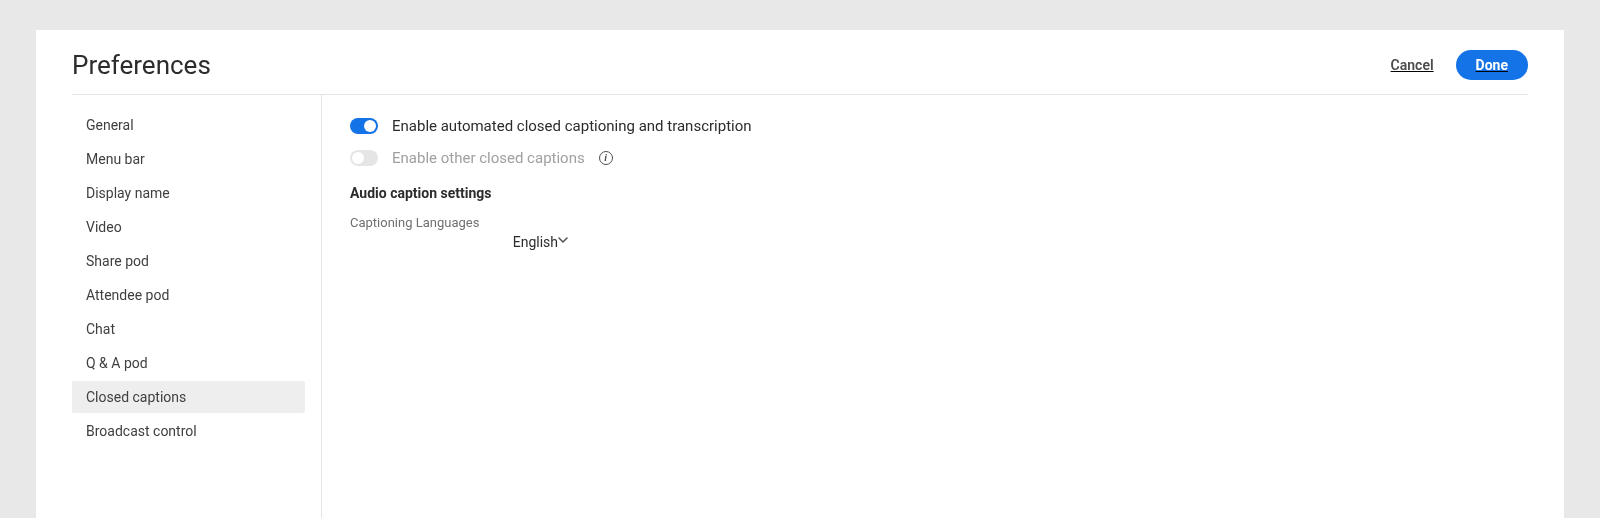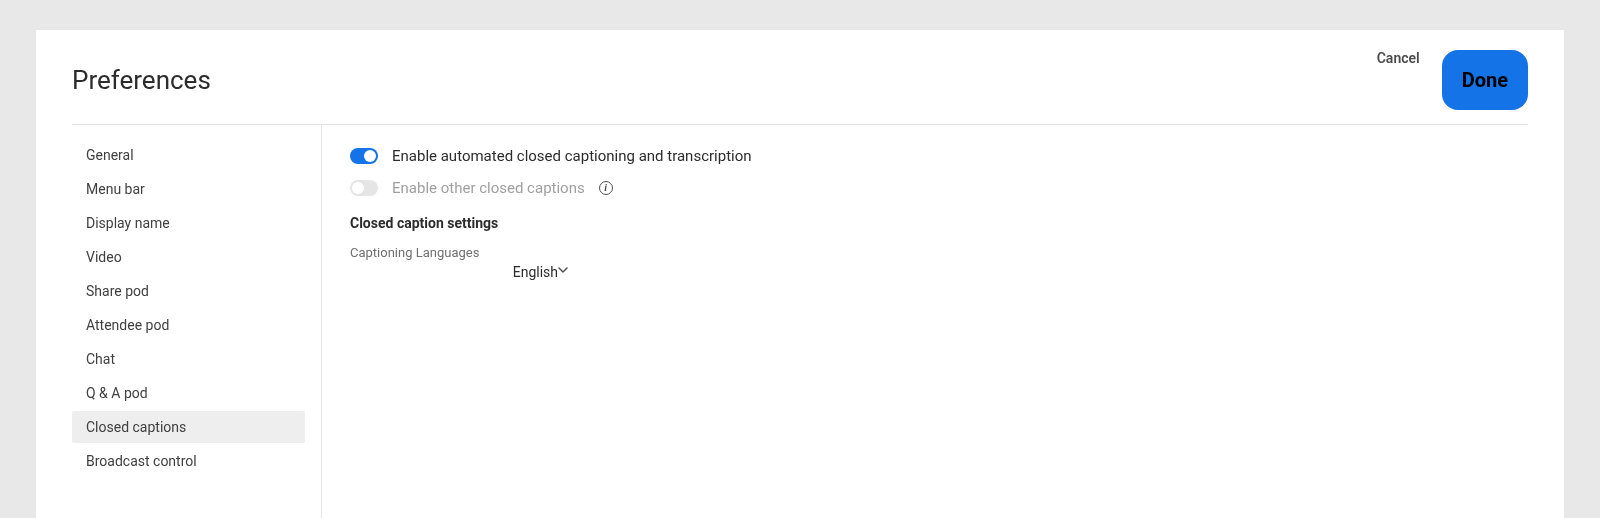--- a/index.html
+++ b/index.html
@@ -29,36 +29,37 @@
       padding-bottom: 14px;
       border-bottom: 1px solid #e4e4e4;
     }
     .header h1 {
       font-size: 26px;
       font-weight: 400;
       color: #2c2c2c;
     }
     .header-actions {
       display: flex;
-      align-items: flex-start;
+      align-items: center;
       gap: 22px;
+      text-decoration: underline;
     }
     .cancel-link {
       font-size: 14px;
       color: #4b4b4b;
       cursor: pointer;
       font-weight: 600;
     }
     .done-button {
       background: #1473e6;
-      color: #000000;
+      color: #ffffff;
       border: none;
       border-radius: 16px;
-      padding: 18px 20px;
-      font-size: 20px;
+      padding: 7px 20px;
+      font-size: 14px;
       font-weight: 700;
       cursor: pointer;
     }
     .body {
       display: flex;
       flex: 1;
       overflow: hidden;
     }
     .sidebar {
       width: 250px;
@@ -210,21 +211,21 @@
       </div>
 
       <div class="toggle-row disabled">
         <div class="toggle off disabled">
           <div class="toggle-knob"></div>
         </div>
         <span class="toggle-label">Enable other closed captions</span>
         <span class="info-icon">i</span>
       </div>
 
-      <div class="section-heading">Closed caption settings</div>
+      <div class="section-heading">Audio caption settings</div>
 
       <div class="field-label">Captioning Languages</div>
 
       <div class="select-wrap">
         <span class="select-value">English</span>
         <span class="chevron">
           <svg width="10" height="6" viewBox="0 0 10 6">
               <path d="M1 1 L5 5 L9 1" stroke="#505050" stroke-width="1.5" fill="none" stroke-linecap="round" stroke-linejoin="round"></path>
             </svg>
         </span>

